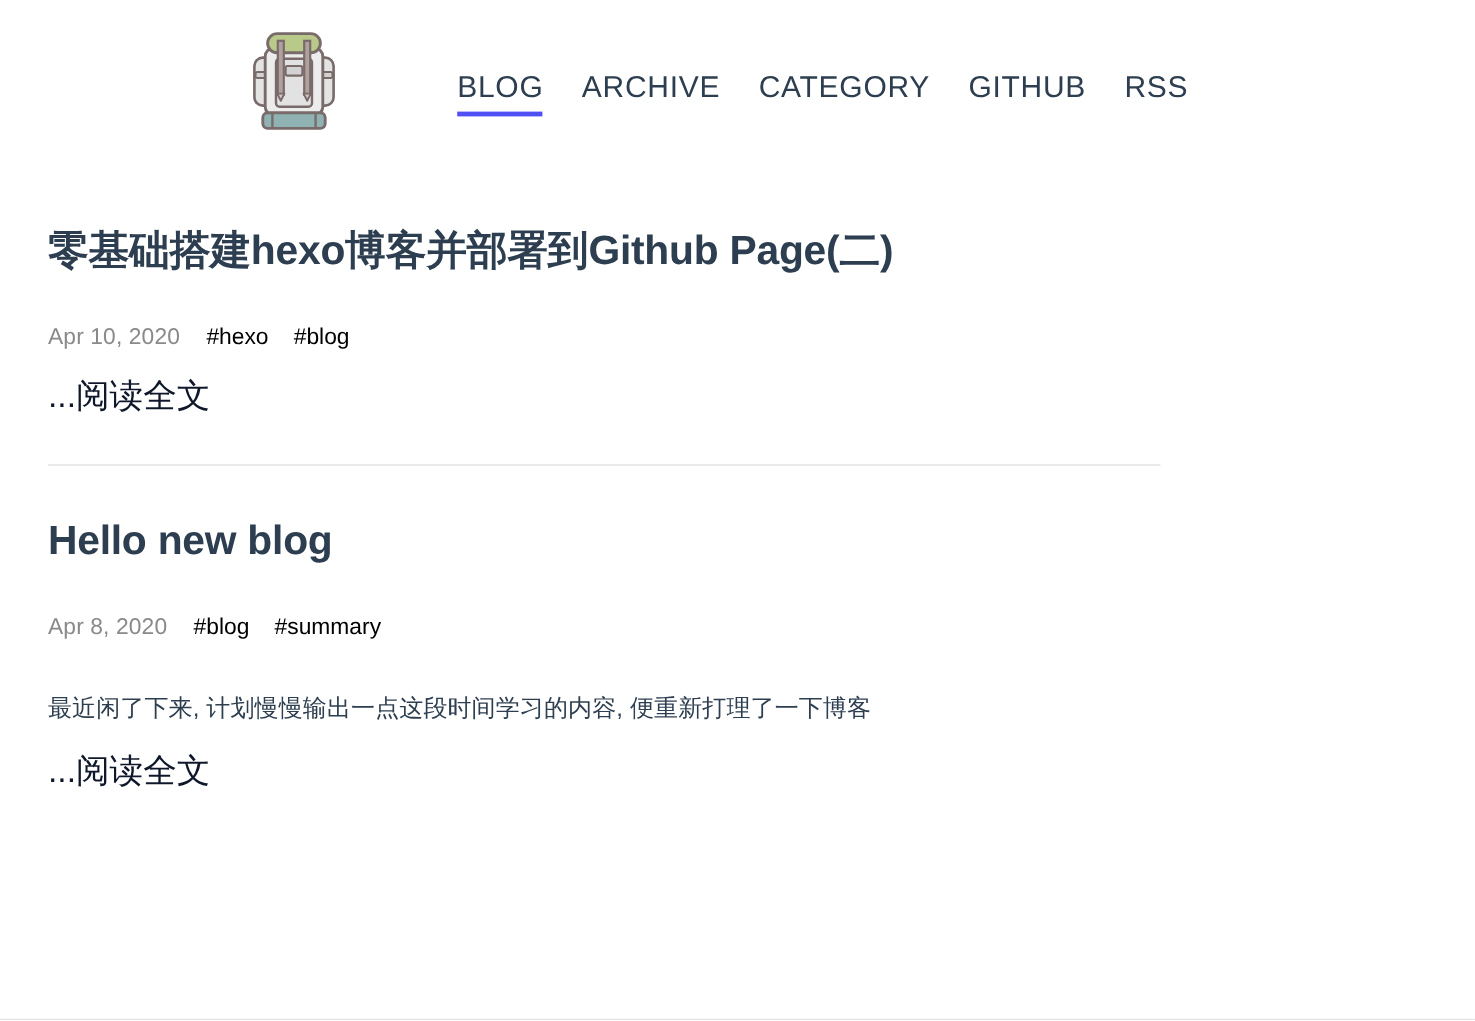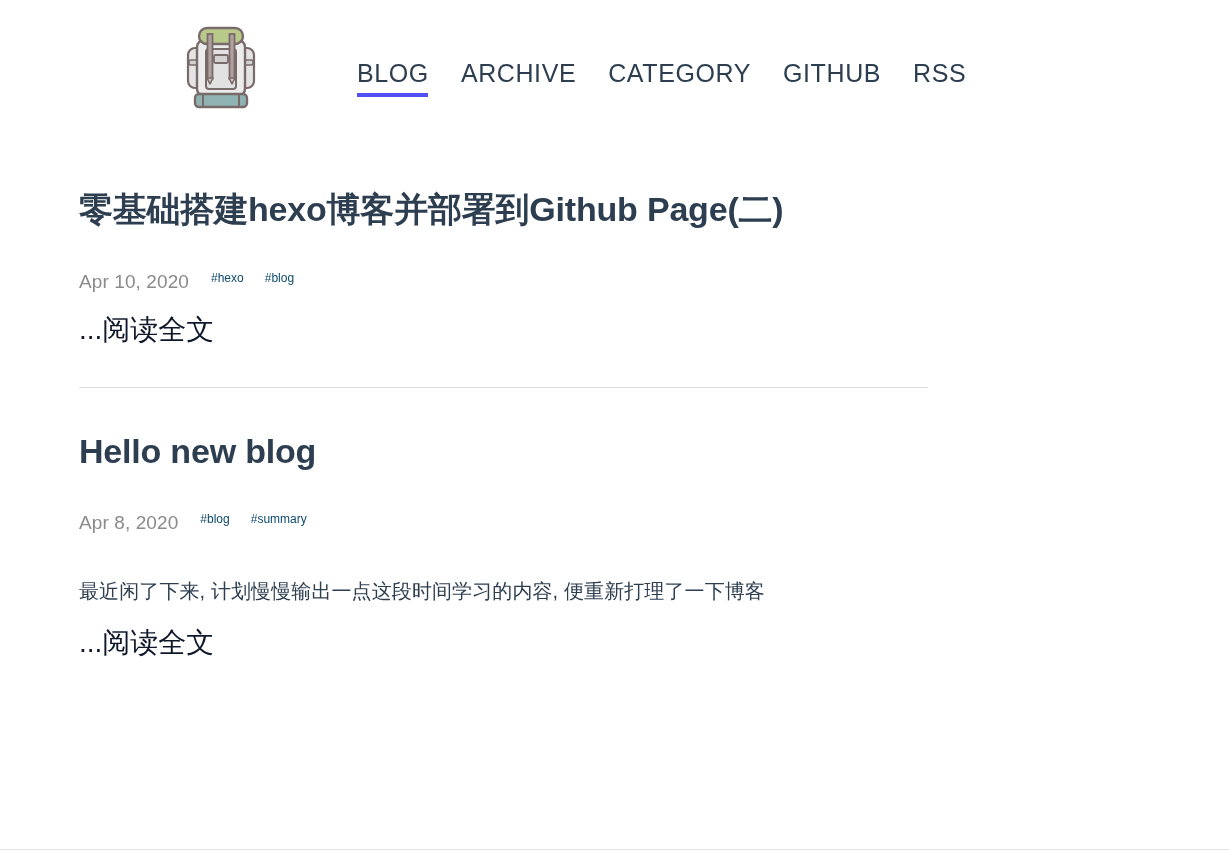--- a/index.html
+++ b/index.html
@@ -13,20 +13,21 @@
   }
 
   
   #site-header {
     width: 1128px;
     height: 140px;
     display: flex;
     align-items: flex-start;
     padding-left: 186px;
     padding-top: 22px;
+    margin-left: 24px;
   }
 
   #logo-link {
     width: 70px;
     height: 92px;
     flex: 0 0 auto;
     display: block;
     line-height: 0;
     cursor: pointer;
   }
@@ -61,21 +62,21 @@
     left: 0;
     right: 1px;
     bottom: 0;
     height: 4px;
     background: #5150f5;
   }
 
   
   #posts-main {
     width: 1007px;
-    padding: 0 79px;
+    padding: 0 40px;
   }
 
   .post-entry { padding-top: 0; }
 
   .post-title {
     color: #2d3e50;
     font-size: 34px;
     font-weight: 700;
     line-height: 1.25;
     letter-spacing: -0.2px;
@@ -102,22 +103,22 @@
     white-space: nowrap;
   }
 
   .post-tags {
     display: flex;
     margin-left: 22px;
     gap: 21px;
   }
 
   .post-tag {
-    color: #0c4a6e;
-    font-size: 12px;
+    color: #000000;
+    font-size: 19px;
     text-decoration: none;
     white-space: nowrap;
     cursor: pointer;
   }
 
   .post-excerpt {
     margin-top: 42px;
     color: #2d3e50;
     font-size: 20px;
     line-height: 1.5;

